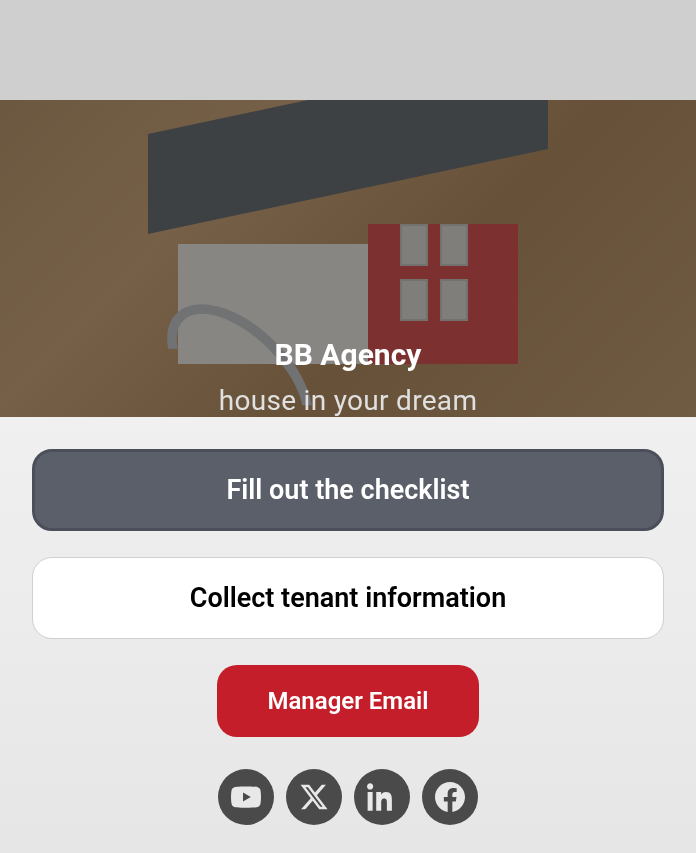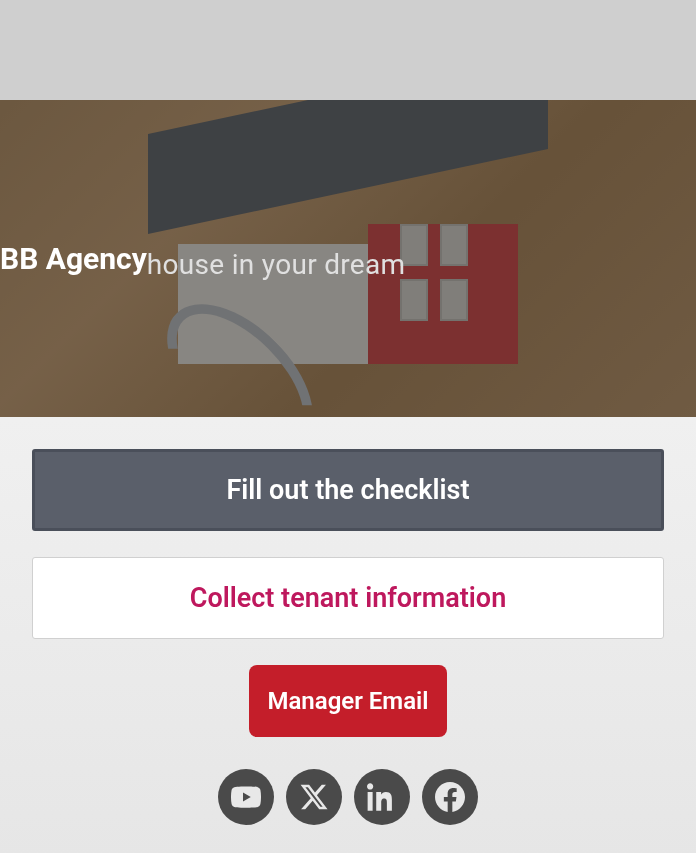--- a/index.html
+++ b/index.html
@@ -17,22 +17,23 @@
     .top-bar {
       height: 100px;
       background: #cfcfcf;
     }
     .hero {
       position: relative;
       height: 317px;
       background: linear-gradient(rgba(60,60,60,0.45), rgba(60,60,60,0.45));
       overflow: hidden;
       display: flex;
-      align-items: center;
-      justify-content: flex-start;
+      flex-direction: column;
+      align-items: center;
+      justify-content: flex-end;
     }
     .hero-bg {
       position: absolute;
       inset: 0;
       z-index: 0;
     }
     .floor {
       position: absolute;
       inset: 0;
       background: linear-gradient(135deg, #b08858 0%, #c49968 30%, #a67c4a 60%, #b88e5e 100%);
@@ -118,47 +119,47 @@
     .content {
       padding: 32px;
       background: linear-gradient(#f0f0f0, #e6e6e6);
     }
     .btn {
       display: flex;
       align-items: center;
       justify-content: center;
       width: 100%;
       height: 82px;
-      border-radius: 3px;
+      border-radius: 20px;
       font-size: 27px;
       font-weight: 600;
       cursor: pointer;
       margin-bottom: 26px;
     }
     .btn-primary {
       background: #5a5f6a;
       color: #fff;
       border: 3px solid #4a4f5a;
     }
     .btn-secondary {
       background: #fff;
-      color: #be185d;
+      color: #000000;
       border: 1px solid #d0d0d0;
       margin-top: 9px;
     }
     .btn-email {
       display: flex;
       align-items: center;
       justify-content: center;
       margin: 0 auto 32px;
-      width: 198px;
+      width: 262px;
       height: 72px;
       background: #c41e2a;
       color: #fff;
-      border-radius: 8px;
+      border-radius: 20px;
       font-size: 24px;
       font-weight: 600;
       cursor: pointer;
     }
     .socials {
       display: flex;
       justify-content: center;
       gap: 12px;
     }
     .social-icon {

